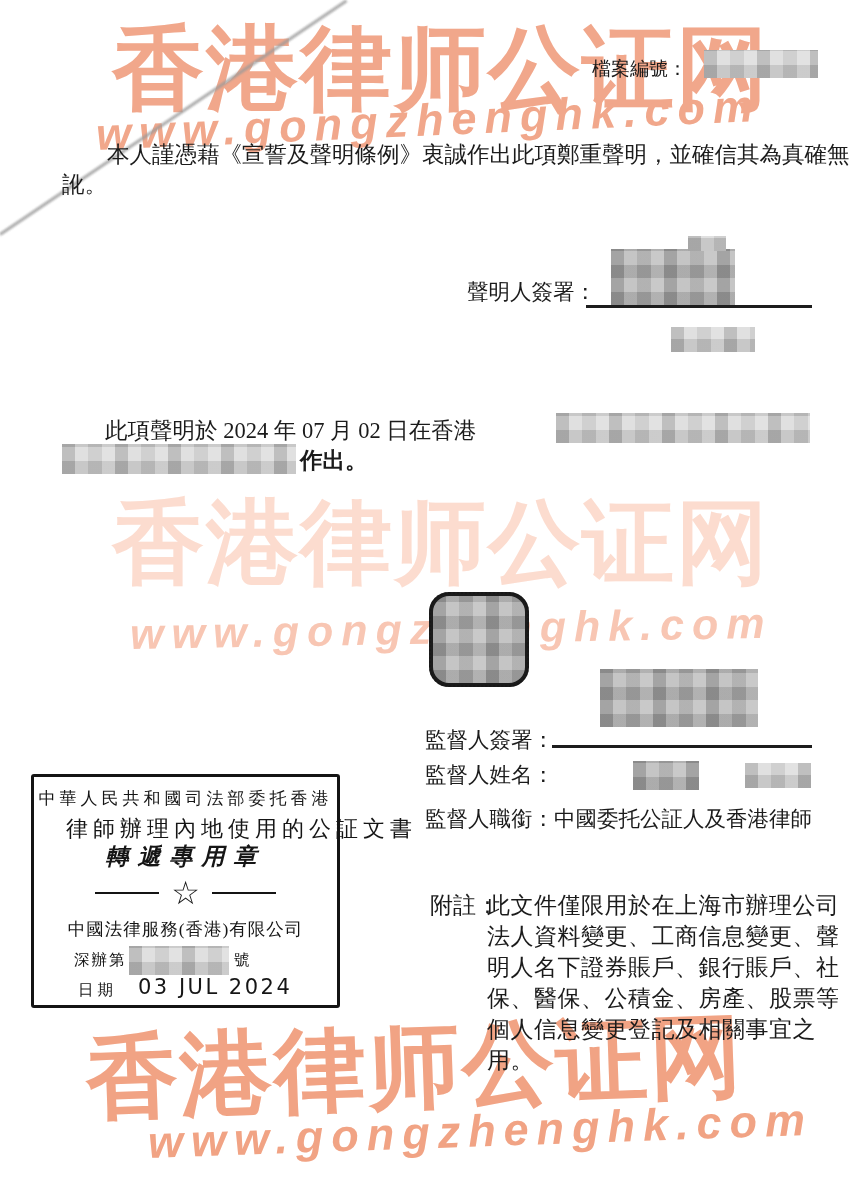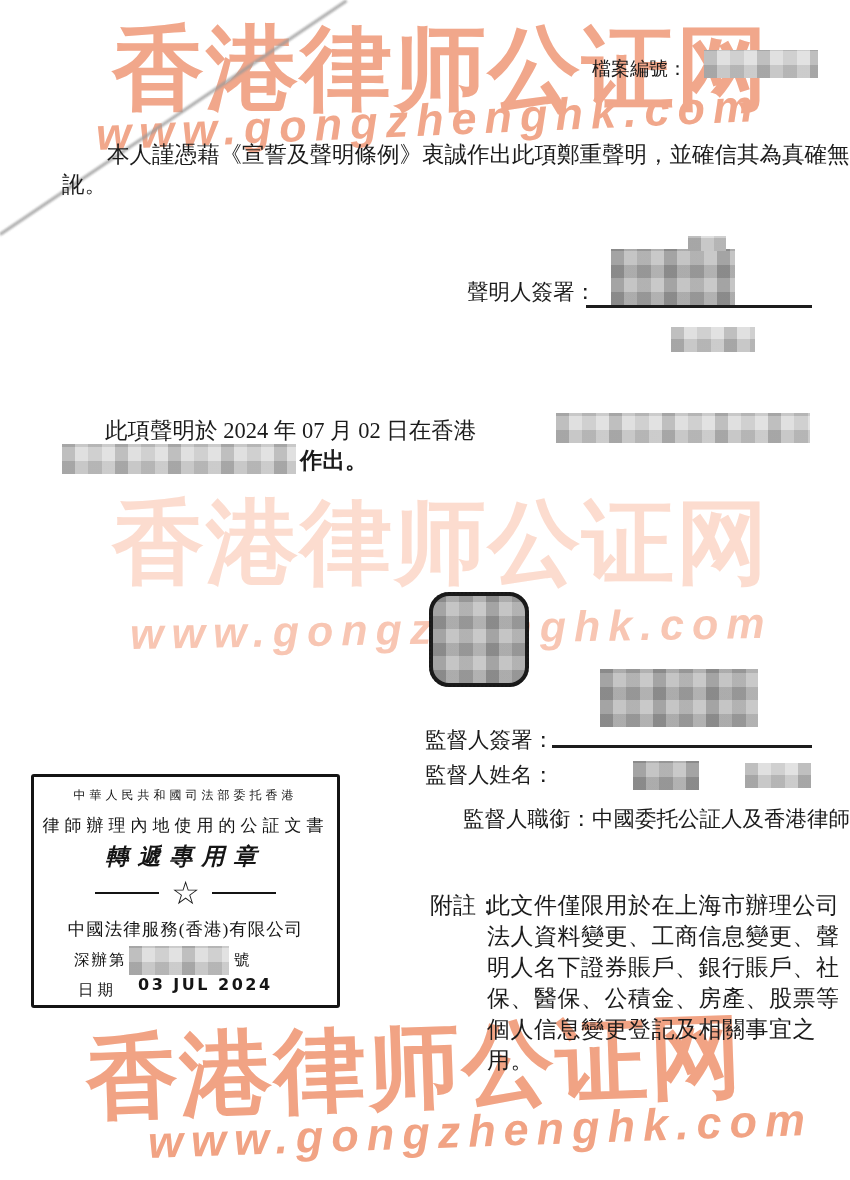--- a/index.html
+++ b/index.html
@@ -59,51 +59,51 @@
   .file-row{left:592px;top:57px;font-size:19px;}
   .decl-line1{left:107px;top:141px;font-size:22.5px;}
   .decl-line2{left:62px;top:171px;font-size:22.5px;}
   .sig-label{left:467px;top:279px;font-size:21.5px;}
   .sig-line{left:586px;top:305px;width:226px;height:2.5px;background:#1d1d1d;z-index:4;}
   .date-line1{left:105px;top:417px;font-size:22.5px;}
   .date-line2{left:300px;top:447px;font-size:22.5px;font-weight:bold;}
   .sup-sig-label{left:425px;top:727px;font-size:21.5px;}
   .sup-sig-line{left:552px;top:745px;width:260px;height:2.5px;background:#1d1d1d;z-index:4;}
   .sup-name-label{left:425px;top:762px;font-size:21.5px;}
-  .sup-title-row{left:425px;top:806px;font-size:21.5px;margin-left:38px;}
+  .sup-title-row{left:425px;top:806px;font-size:21.5px;}
   .note-label{left:430px;top:892px;font-size:23px;}
   .note-line{left:487px;font-size:23px;letter-spacing:.5px;}
 
   
   .seal{
     left:429px;top:592px;width:100px;height:95px;
     border:4px solid #1b1b1b;border-radius:20px;
     outline:2px dotted rgba(20,20,20,.55);outline-offset:-2px;
     z-index:5;
   }
 
   
   .stamp{
     left:31px;top:774px;width:309px;height:234px;
     border:3.5px solid #141414;border-radius:3px;z-index:4;
     color:#151515;
   }
   .stamp .row{position:absolute;left:0;width:100%;text-align:center;white-space:nowrap;}
-  .stamp-l1{top:10px;font-size:12px;letter-spacing:4px;}
-  .stamp-l2{top:37px;font-size:17px;letter-spacing:5px;}
+  .stamp-l1{top:10px;font-size:17px;letter-spacing:4px;}
+  .stamp-l2{top:37px;font-size:22px;letter-spacing:5px;padding-left:32px;}
   .stamp-title{top:64px;font-size:23px;font-weight:700;letter-spacing:9px;font-style:italic;}
   .star-row{top:100px;display:flex;align-items:center;justify-content:center;gap:12px;}
   .star-row .bar{width:64px;height:2.5px;background:#141414;}
   .star-glyph{font-size:32px;line-height:1;}
   .stamp-company{top:140px;font-size:17.5px;letter-spacing:1px;}
   .stamp-ref-prefix{left:40px;top:173px;font-size:15.5px;letter-spacing:2px;}
   .stamp-ref-suffix{left:200px;top:173px;font-size:15.5px;}
   .stamp-date-label{left:44px;top:203px;font-size:15.5px;letter-spacing:4px;}
   .stamp-date-value{
-    left:104px;top:198px;font-size:16px;font-weight:700;letter-spacing:2.5px;
+    left:104px;top:198px;font-size:21px;font-weight:400;letter-spacing:2.5px;
     font-family:"DejaVu Sans",sans-serif;
   }
 </style>
 </head>
 <body>
 
 <div id="page">
 
   <div class="abs wm wm-title wm1-title">香港律师公证网</div>
   <div class="abs wm wm-url wm1-url">www.gongzhenghk.com</div>

